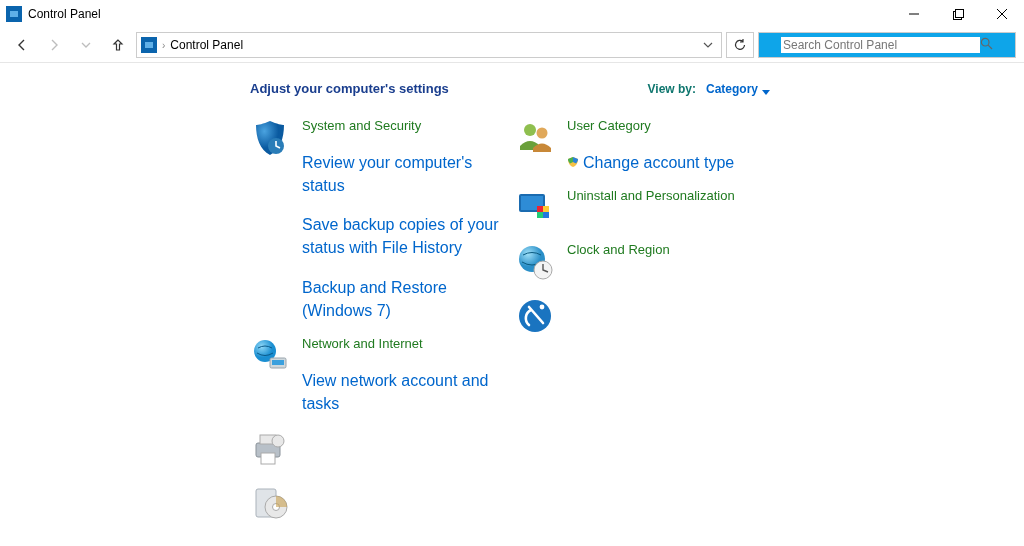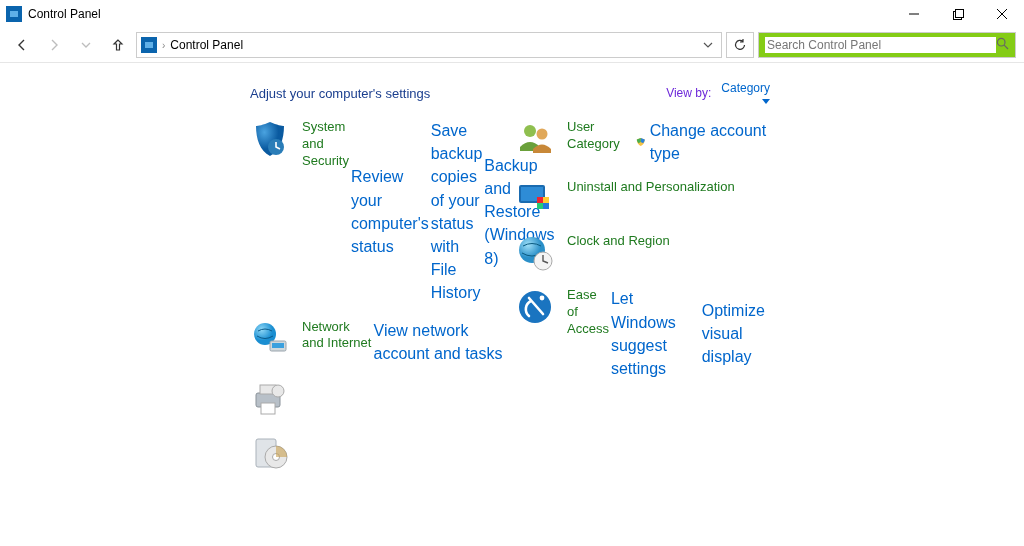--- a/index.html
+++ b/index.html
@@ -19,46 +19,46 @@
   .navbar { height: 34px; display: flex; align-items: center; gap: 4px; padding: 0 8px; }
   .nav-arrow { width: 28px; height: 26px; display: flex; align-items: center; justify-content: center; border-radius: 2px; color: #555; }
   .nav-arrow.disabled { color: #bdbdbd; }
   .addressbar { flex: 1; height: 26px; border: 1px solid #ccc; display: flex; align-items: center; padding: 0 4px; gap: 4px; background: #fff; }
   .addr-icon { width: 16px; height: 16px; background: #0a64ad; display:flex; align-items:center; justify-content:center; }
   .addr-icon-inner { width:8px; height:6px; background:#5fb0e8; }
   .addr-sep { color: #888; padding: 0 1px; font-size: 10px; }
   .addr-text { font-size: 12px; flex: 1; }
   .addr-drop { width: 18px; display:flex; align-items:center; justify-content:center; color:#555; }
   .refresh-btn { width: 28px; height: 26px; border: 1px solid #ccc; display: flex; align-items:center; justify-content:center; color:#333; }
-  .searchbox { width: 258px; height: 26px; border: 1px solid #ccc; display: flex; align-items:center; padding: 0 6px; background:#84cc16; }
+  .searchbox { width: 258px; height: 26px; border: 1px solid #ccc; display: flex; align-items:center; padding: 0 22px; background:#0ea5e9; }
   .searchinput { flex:1; border:none; outline:none; font-size:12px; font-family: inherit; color:#333; }
   .searchinput::placeholder { color:#777; }
   .search-icon { color:#666; font-size:13px; }
 
   
   .divider { height: 1px; background: #e6e6e6; }
 
   
   .content { padding: 18px 0 0 0; }
   .content-inner { margin-left: 250px; width: 760px; }
-  .content-header { display:flex; align-items:center; justify-content:space-between; margin-bottom: 14px; padding-right: 240px; }
+  .content-header { display:flex; align-items:center; justify-content:space-between; margin-bottom: 22px; padding-right: 240px; font-weight: bold; }
   .settings-title { color: #1a3e8e; font-size: 13px; }
   .viewby { display:flex; align-items:center; gap: 10px; font-size: 12px; }
-  .viewby-label { color:#6d28d9; }
-  .viewby-value { color: #0066cc; display:flex; align-items:flex-end; gap:4px;flex-direction:column; }
+  .viewby-label { color:#0f766e; }
+  .viewby-value { color: #0066cc; display:flex; align-items:flex-end; gap:4px; }
   .viewby-value svg { fill: #0066cc; }
 
   .columns { display:flex; gap: 10px; }
   .col { display:flex; flex-direction:column; gap: 14px; }
   .col.left { width: 255px; }
   .col.right { width: 255px; }
 
   .cat { display:flex; gap: 12px; }
   .cat-icon { width: 40px; height: 40px; flex-shrink:0; display:flex; align-items:flex-start; justify-content:center; }
-  .cat-body { display:flex; gap: 2px; }
+  .cat-body { display:flex; flex-direction:column; gap: 16px; }
   .cat-title { color: #1f7a1f; font-size: 13px; line-height: 1.3; }
   .sublink { color: #0066cc; font-size: 16px; line-height: 1.45; display:flex; align-items:center; gap:4px; }
   .shield-mini { width:12px; height:12px; }
 
   
   svg.ic { width: 40px; height: 40px; }
 </style>
 </head>
 <body>
 
@@ -170,21 +170,21 @@
                 </defs>
               <path d="M20 3 C13 6 8 7 6 7 C6 20 10 32 20 37 C30 32 34 20 34 7 C32 7 27 6 20 3 Z" fill="url(#gShield)"></path>
               <circle cx="26" cy="28" r="8" fill="#2a7db8"></circle>
                 <path d="M26 23 V28 L30 30" stroke="#fff" stroke-width="1.6" fill="none"></path>
             </svg>
           </div>
           <div class="cat-body">
             <a class="cat-title">System and Security</a>
             <a class="sublink">Review your computer's status</a>
             <a class="sublink">Save backup copies of your status with File History</a>
-            <a class="sublink">Backup and Restore (Windows 8)</a>
+            <a class="sublink">Backup and Restore (Windows 7)</a>
           </div>
         </div>
 
         <div class="cat">
           <div class="cat-icon">
             <svg class="ic" viewBox="0 0 40 40">
               <defs>
                   <radialGradient id="gGlobe" cx="35%" cy="30%">
                     <stop offset="0%" stop-color="#8fd8f7"></stop>
                     <stop offset="100%" stop-color="#1a8ed1"></stop>
@@ -287,23 +287,18 @@
         </div>
 
         <div class="cat">
           <div class="cat-icon">
             <svg class="ic" viewBox="0 0 40 40">
               <circle cx="20" cy="20" r="16" fill="#1a74c0"></circle>
               <path d="M14 11 L28 27 M14 29 A9 9 0 0 1 16 14" stroke="#fff" stroke-width="2.6" fill="none" stroke-linecap="round"></path>
               <circle cx="27" cy="11" r="2.4" fill="#fff"></circle>
             </svg>
           </div>
-          <div class="cat-body">
-            <a class="cat-title">Ease of Access</a>
-            <a class="sublink">Let Windows suggest settings</a>
-            <a class="sublink">Optimize visual display</a>
-          </div>
         </div>
 
       </div>
     </div>
   </div>
 </div>
 
 </body></html>

